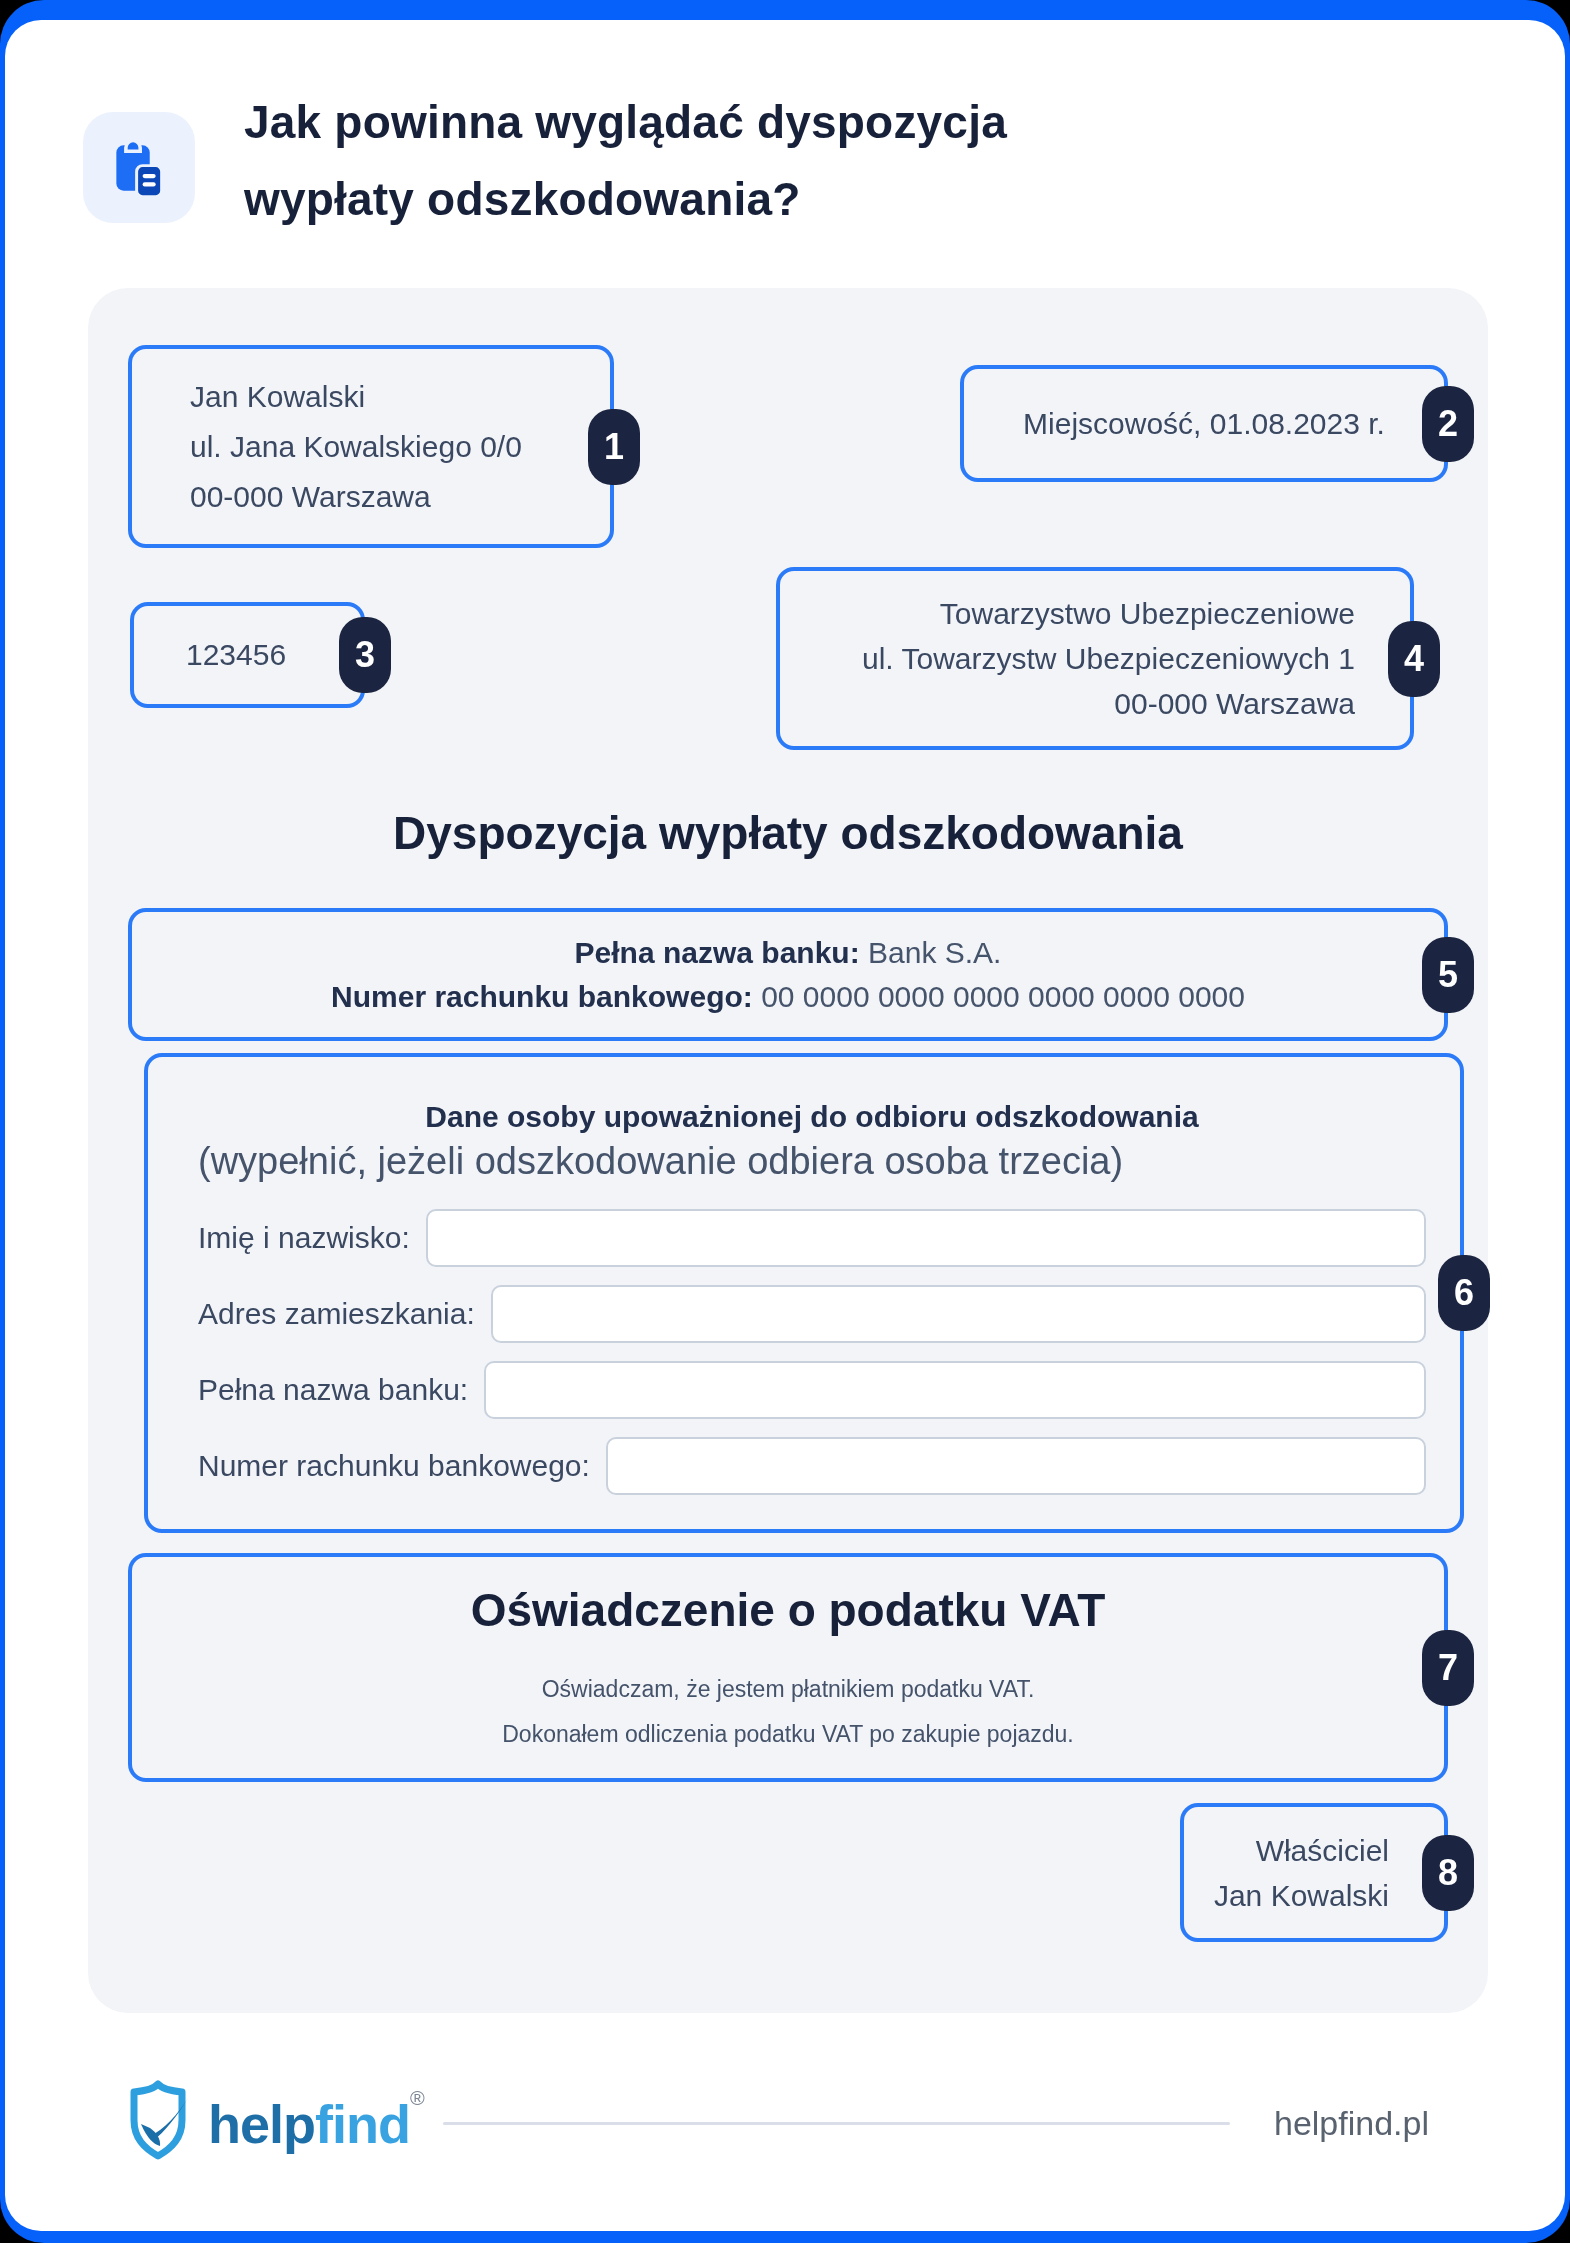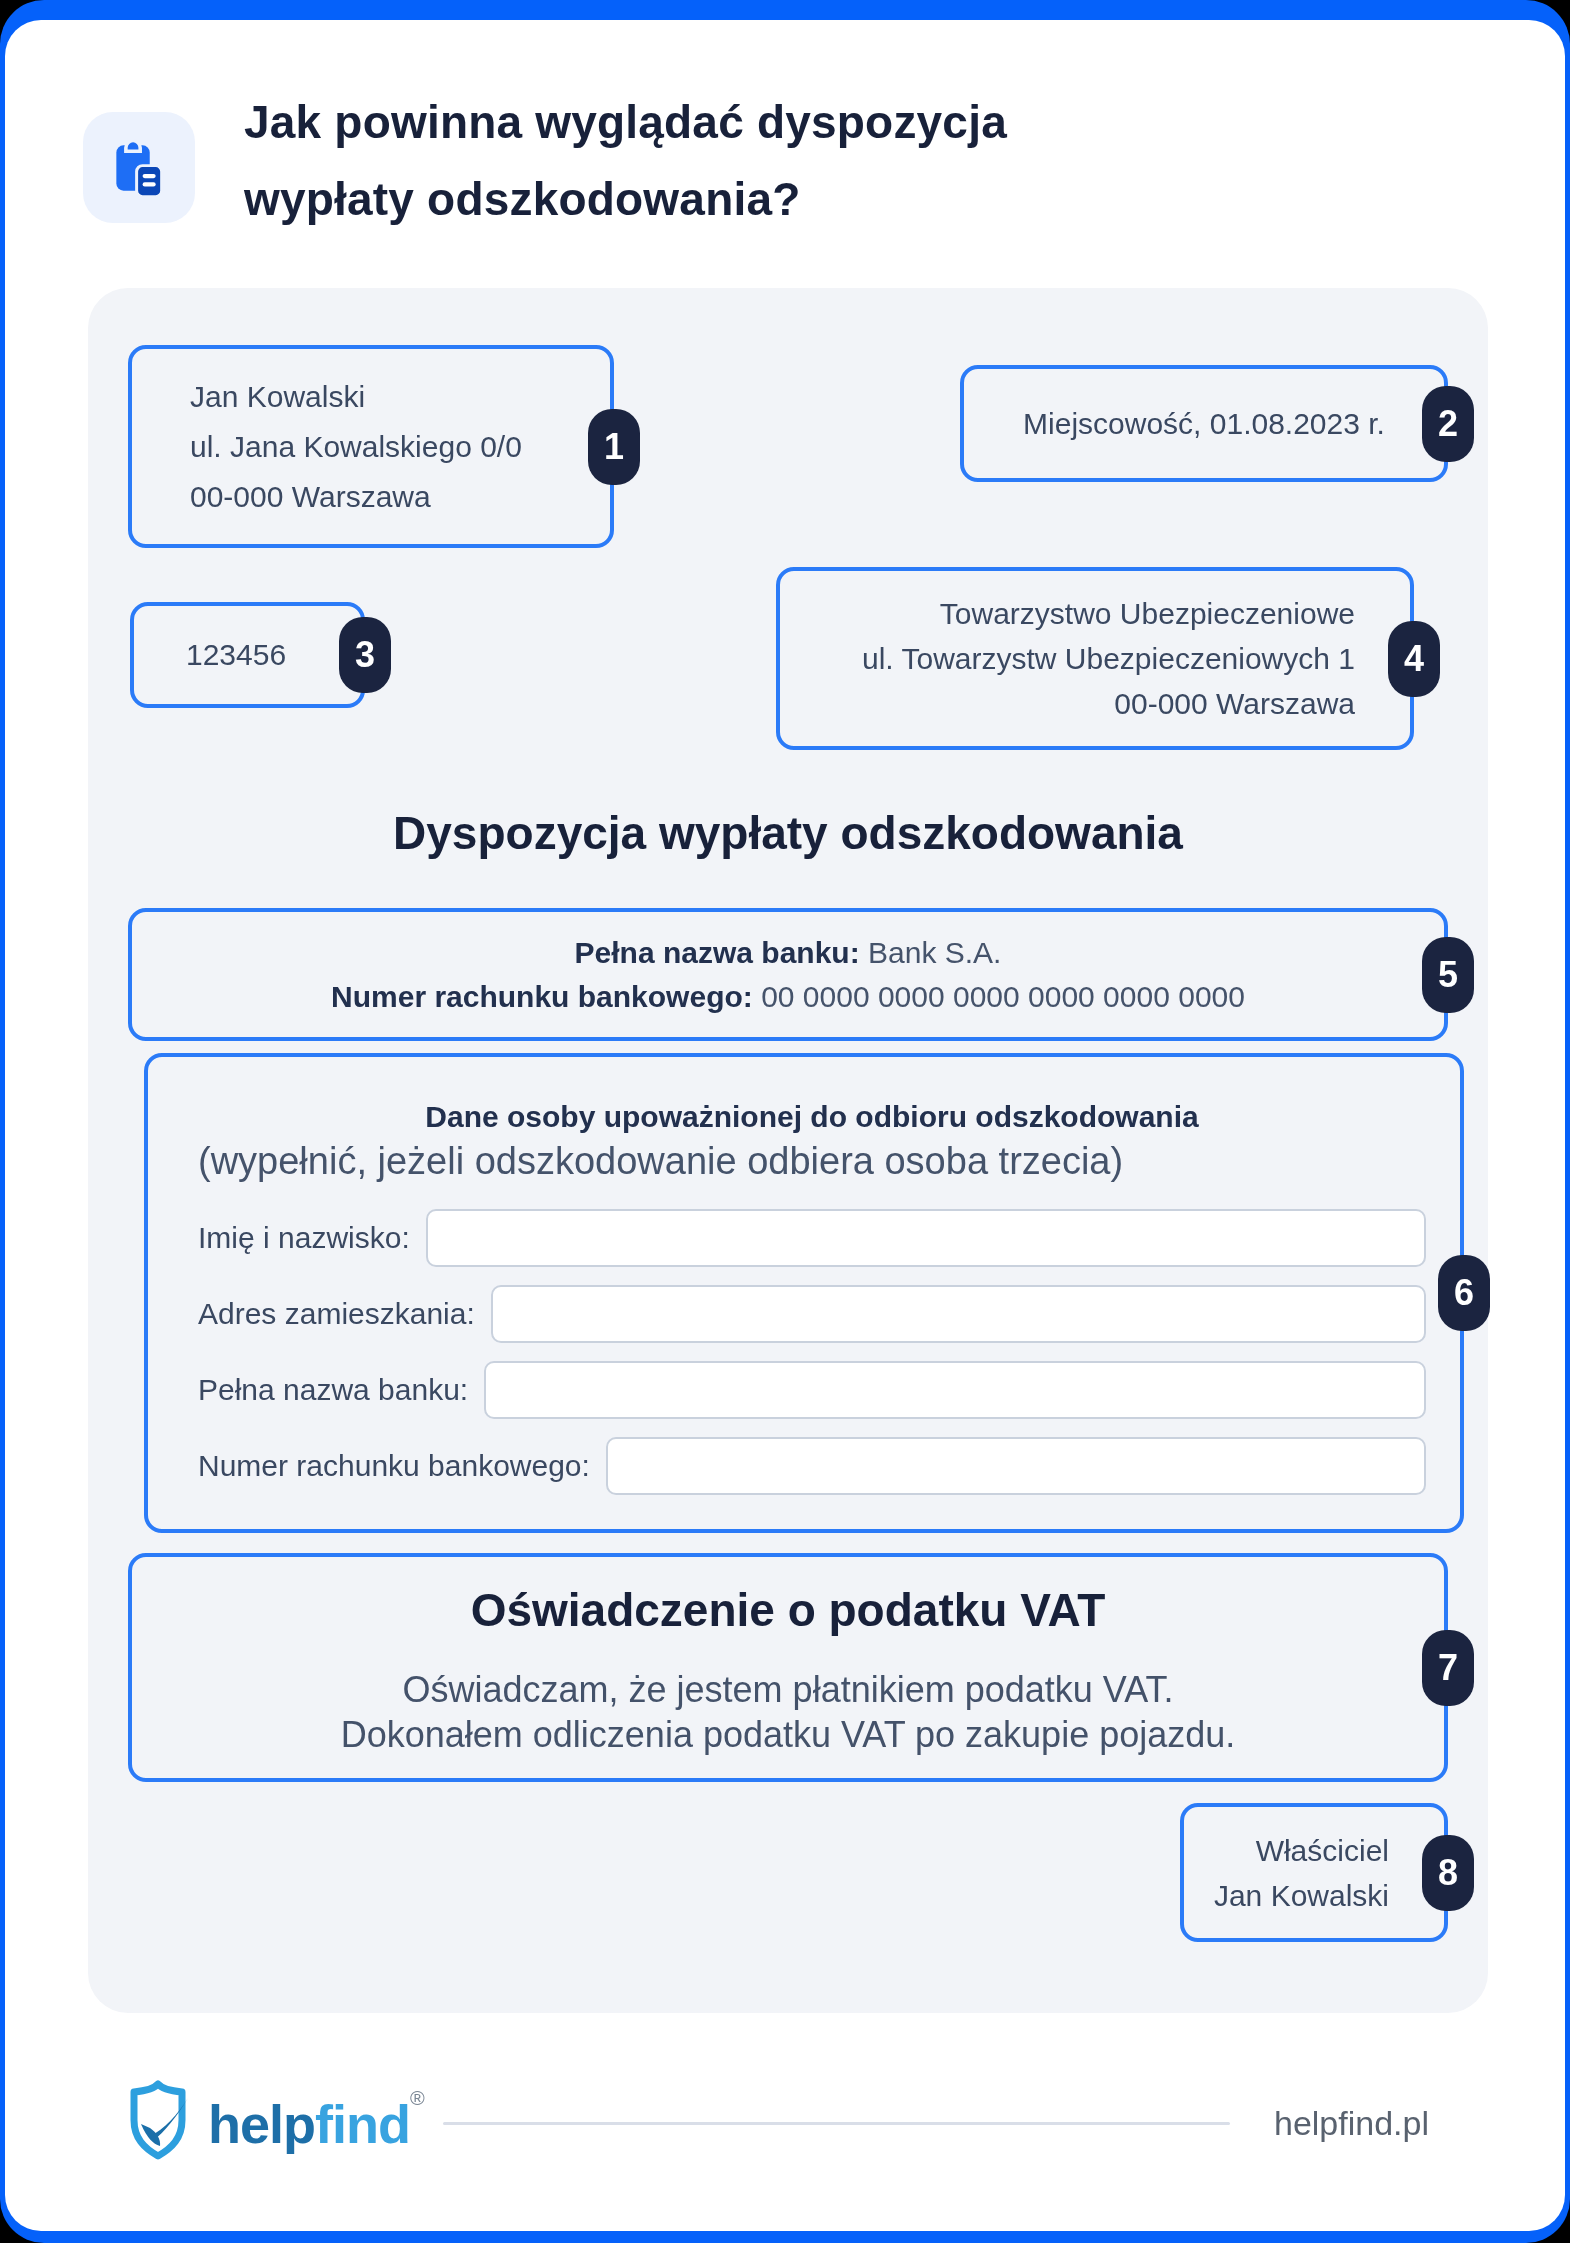--- a/index.html
+++ b/index.html
@@ -51,21 +51,21 @@
 
   
   .auth-title    { text-align:center; font-size:30px; font-weight:700; color:#22304E; line-height:44px; }
   .auth-subtitle { text-align:left; font-size:38px; color:#45536B; line-height:44px; margin-bottom:26px; }
   .field-row   { display:flex; align-items:center; margin-bottom:18px; }
   .field-label { font-size:30px; color:#3A4861; white-space:nowrap; margin-right:16px; }
   .field-input { flex:1; height:58px; border:2px solid #C9D1DD; border-radius:10px;
                  background:#ffffff; font-size:28px; color:#3A4861; padding:0 18px; outline:none; }
 
   .vat-title { font-size:46px; font-weight:700; color:#18213A; margin-bottom:30px; }
-  .vat-line  { font-size:36px; color:#44526A; line-height:45px; }
+  .vat-line  { font-size:23px; color:#44526A; line-height:45px; }
 
   
   .footer-logo { position:absolute; left:126px; top:2078px; display:flex; align-items:center; }
   .brand { font-size:54px; font-weight:700; letter-spacing:-1px; margin-left:18px; }
   .brand .b-help { color:#1E6FA8; }
   .brand .b-find { color:#38A3E0; }
   .brand sup { font-size:20px; color:#7A8694; font-weight:400; vertical-align:38px; }
   .footer-line { position:absolute; left:443px; top:2122px; width:787px; height:3px;
                  background:#D9DEE8; border-radius:2px; }
   .footer-site { position:absolute; left:1274px; top:2104px; width:190px;

